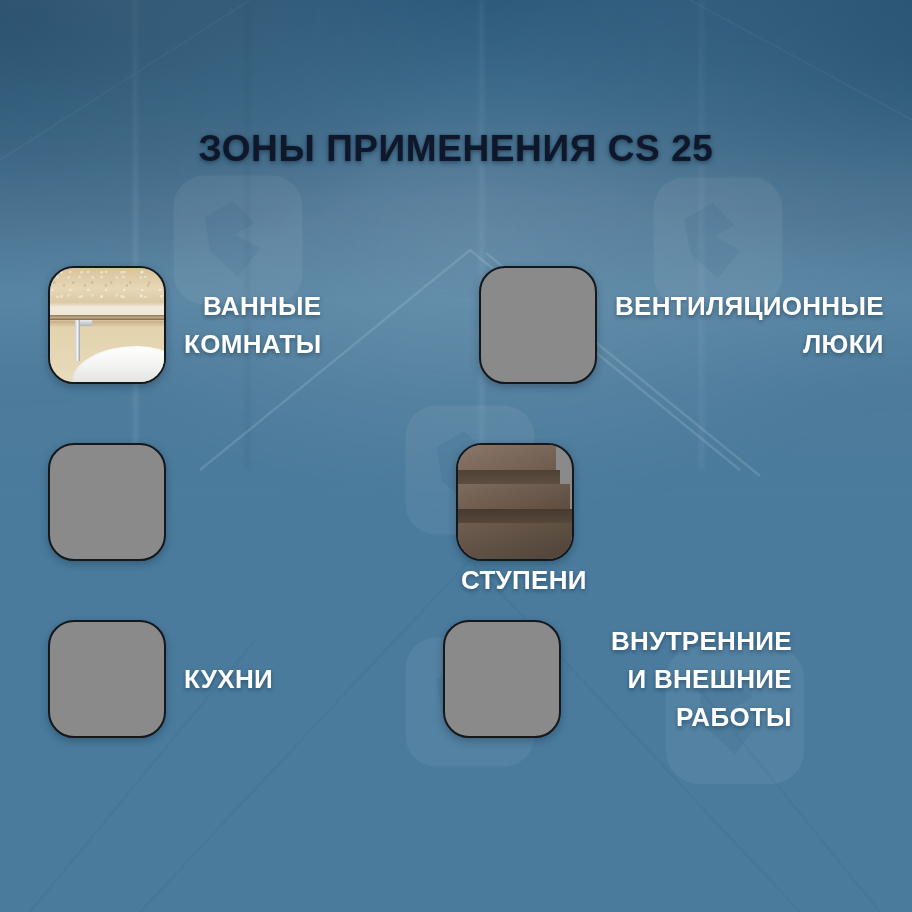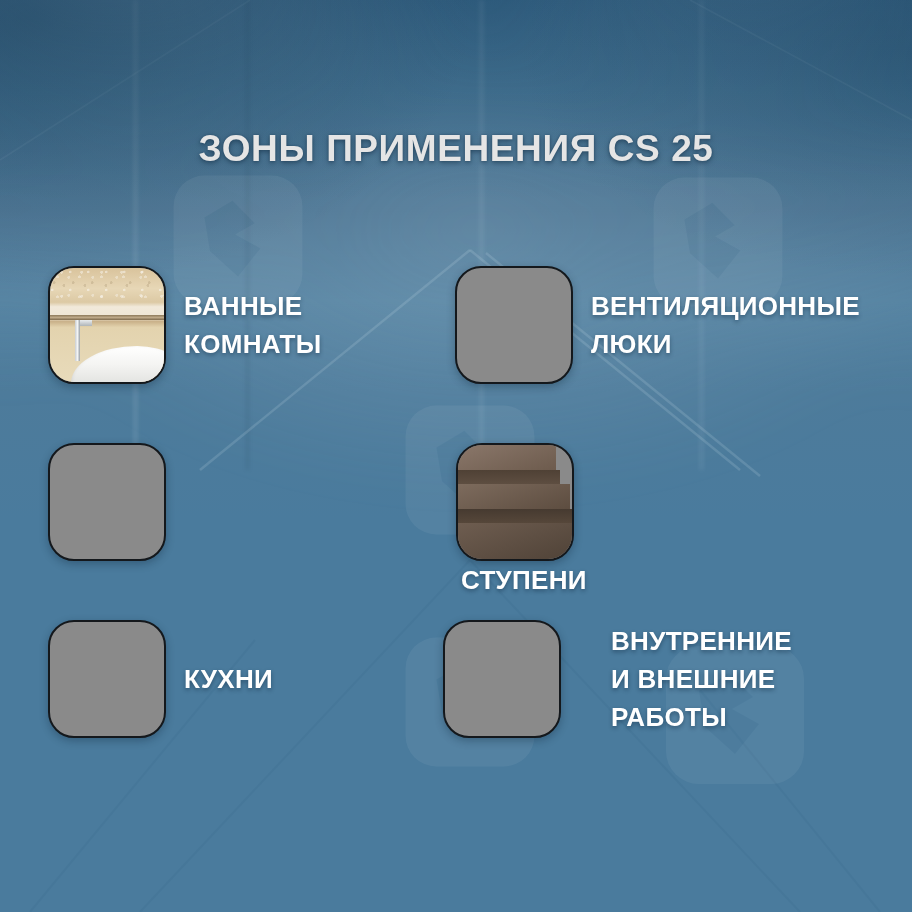--- a/index.html
+++ b/index.html
@@ -67,27 +67,27 @@
   .wm{
     position:absolute;opacity:.055;pointer-events:none;
   }
   .wm svg{display:block;}
 
   
   .title{
     position:absolute;left:0;right:0;top:128px;
     text-align:center;
     font-size:37px;font-weight:bold;letter-spacing:.6px;
-    color:#e5e5e5;
+    color:#0f172a;
     text-shadow:0 2px 5px rgba(14,40,62,.55), 0 0 2px rgba(14,40,62,.35);
     white-space:nowrap;
   }
 
   
-  .grid{position:absolute;left:0;top:0;width:912px;height:912px;}
+  .grid{position:absolute;left:0;top:0;width:912px;height:912px;text-align:right;}
   .cell{position:absolute;display:flex;align-items:center;}
 
   .tile{
     width:114px;height:114px;flex:0 0 114px;
     border-radius:26px;
     border:2.5px solid #14181c;
     overflow:hidden;position:relative;
     box-shadow:0 3px 9px rgba(12,34,52,.33);
     background:#8a8a8a;
   }
@@ -368,21 +368,21 @@
           <div class="fauc-h"></div>
           <div class="fauc"></div>
           <div class="ctl"></div>
           <div class="tub"></div>
         </div>
       </div>
       <div class="label">ВАННЫЕ
 КОМНАТЫ</div>
     </div>
 
-    <div class="cell" style="left:419px;top:266px;padding-left:36px;">
+    <div class="cell" style="left:443px;top:266px;padding-left:36px;">
       <div class="tile">
         <div class="scene s-vent">
           <div class="wgrain"></div>
           <div class="grille">
               <div class="slats"></div>
             </div>
         </div>
       </div>
       <div class="label">ВЕНТИЛЯЦИОННЫЕ
 ЛЮКИ</div>

